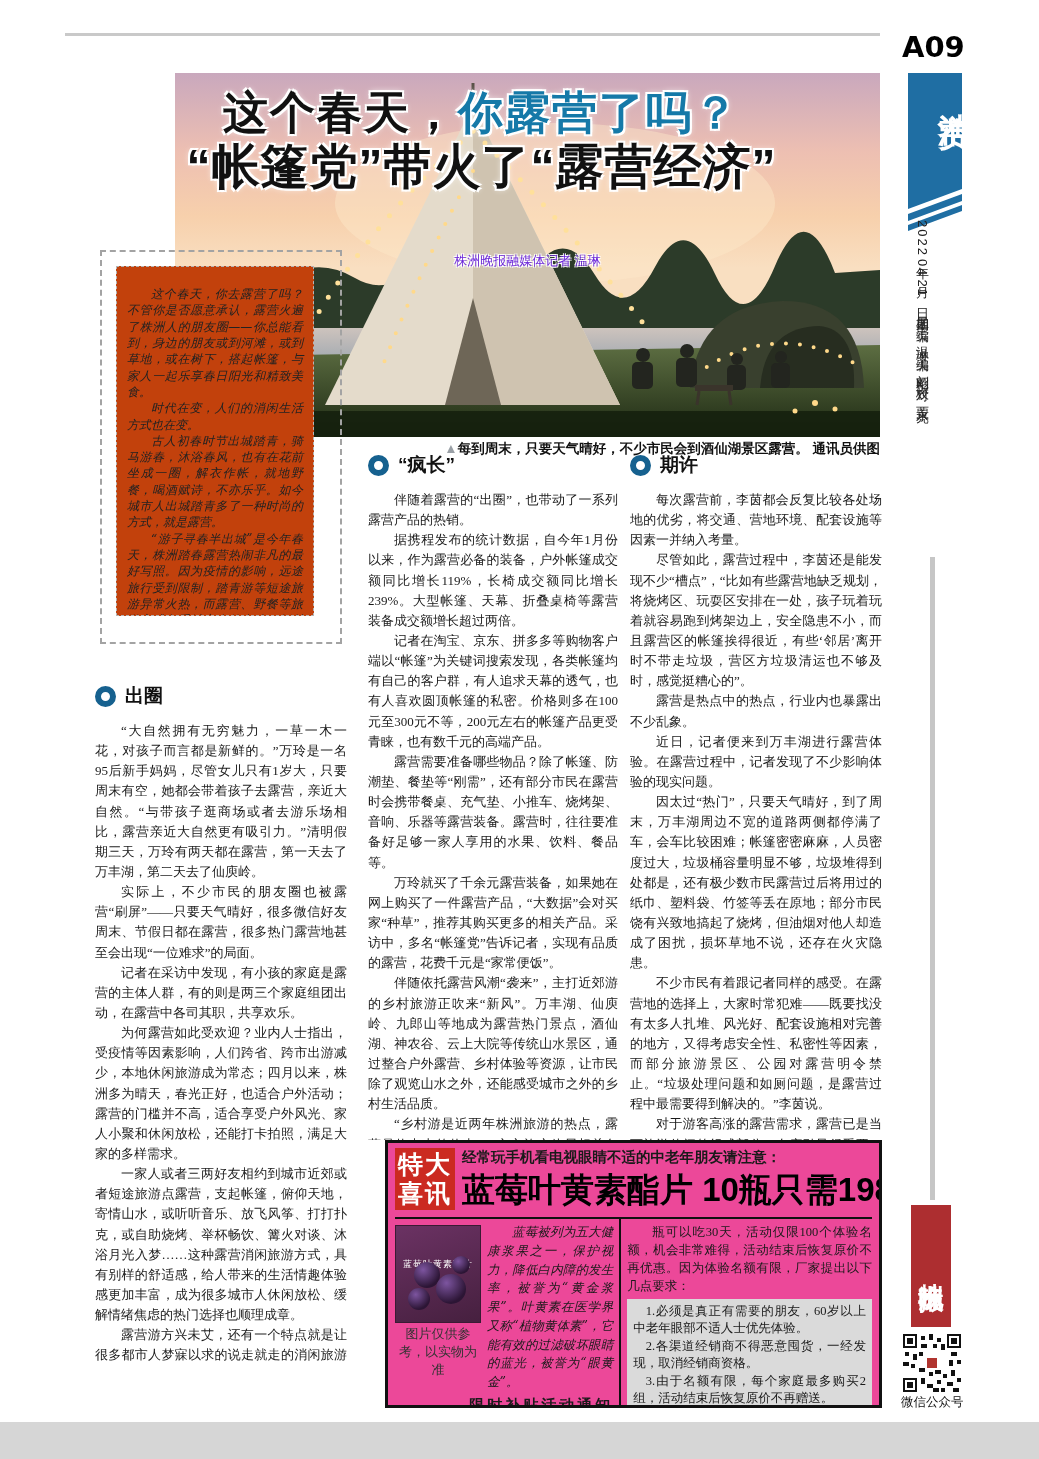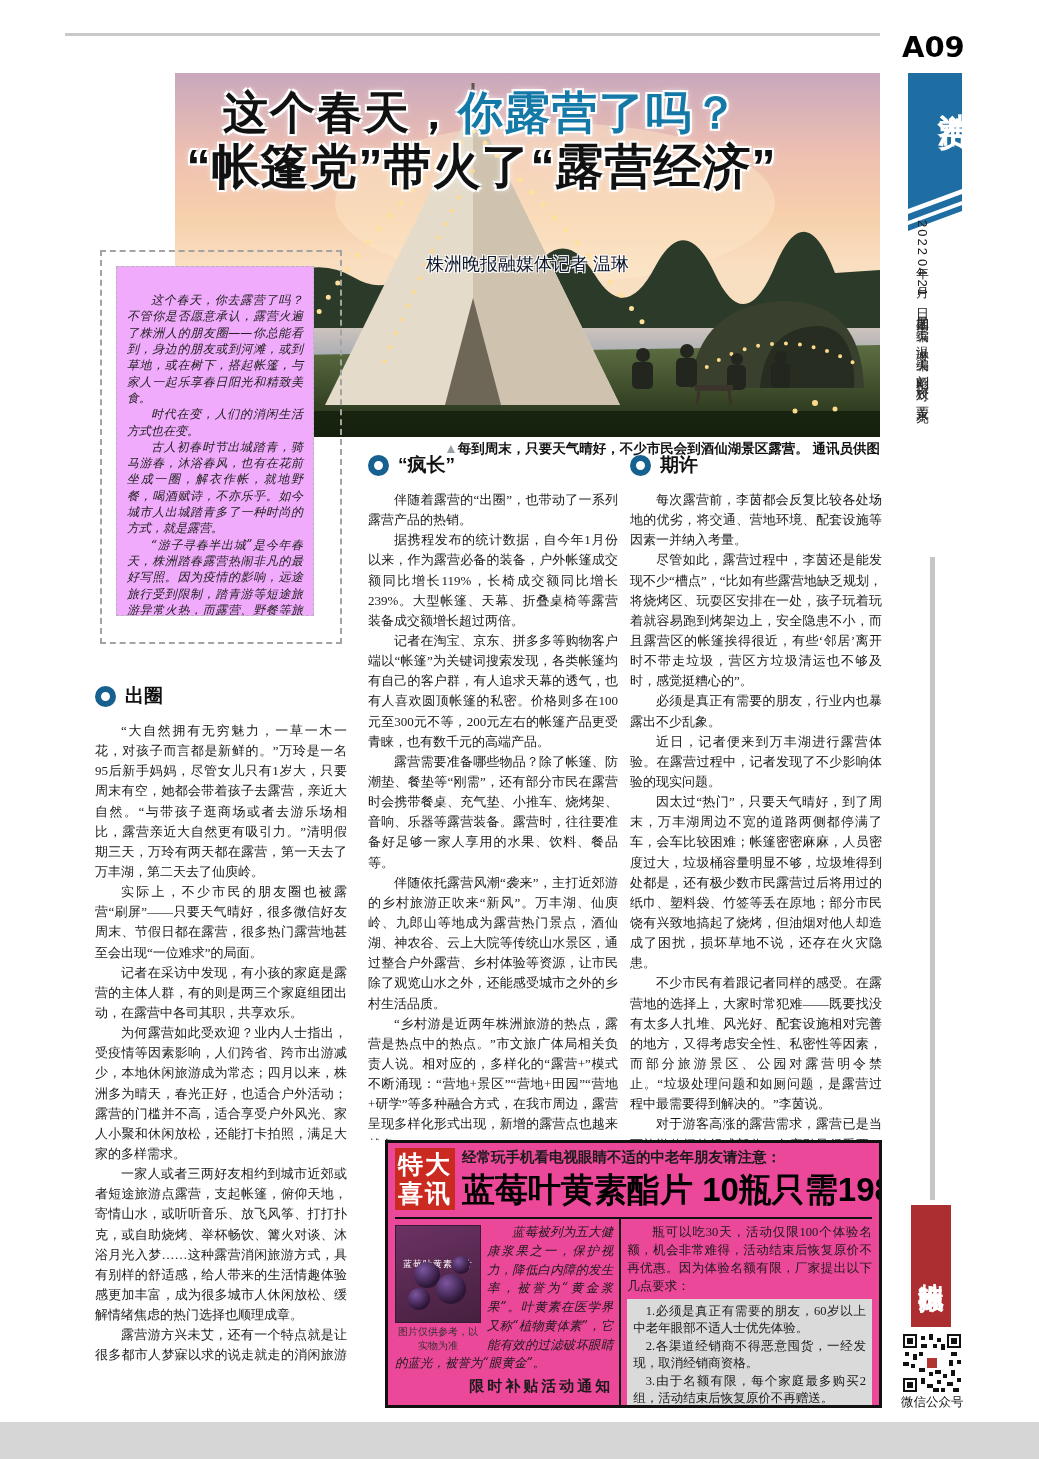--- a/index.html
+++ b/index.html
@@ -12,32 +12,32 @@
   #bottom-strip{left:0;top:1422px;width:1039px;height:37px;background:#d6d6d6;}
 
   
   #hero{left:175px;top:73px;width:705px;height:364px;overflow:hidden;}
   #headline{left:175px;top:86px;width:613px;text-align:center;
     font-family:"Liberation Sans",sans-serif;font-weight:900;line-height:1.18;
     text-shadow:-2px -2px 0 #fff,2px -2px 0 #fff,-2px 2px 0 #fff,2px 2px 0 #fff,0 0 7px #fff;}
   #headline .l1{font-size:45px;letter-spacing:2px;color:#111;}
   #headline .l1 .blue{color:#1579a8;}
   #headline .l2{font-size:48px;letter-spacing:1px;color:#111;}
-  #byline{left:175px;top:252px;width:705px;text-align:center;font-size:18px;color:#0f172a;
+  #byline{left:175px;top:252px;width:705px;text-align:center;font-size:13px;color:#6d28d9;
     font-family:"Liberation Sans",sans-serif;
     text-shadow:-1px -1px 0 #fff,1px -1px 0 #fff,-1px 1px 0 #fff,1px 1px 0 #fff;}
 
   #photo-caption{left:320px;top:440px;width:560px;text-align:right;font-size:13.5px;
     font-family:"Liberation Sans",sans-serif;font-weight:700;color:#111;}
   #photo-caption .tri{color:#9aa0a6;}
 
   
   #intro-outer{left:100px;top:250px;width:238px;height:390px;border:2px dashed #a3a3a3;}
-  #intro-inner{position:absolute;left:14px;top:14px;width:198px;height:350px;background:#f0abfc;
-    border:1px dashed #b5b5b5;padding:25px 10px;box-sizing:border-box;overflow:hidden;}
+  #intro-inner{position:absolute;left:14px;top:14px;width:198px;height:350px;background:#c2410c;
+    border:1px dashed #b5b5b5;padding:19px 10px;box-sizing:border-box;overflow:hidden;}
   #intro-inner p{margin:0;text-indent:2em;font-size:12px;line-height:1.36;text-align:justify;
     font-style:italic;font-family:"DejaVu Serif",serif;color:#222;}
 
   
   .col{overflow:hidden;}
   .sec-head{display:flex;align-items:center;gap:9px;margin:0 0 12px 0;}
   .donut{width:9px;height:9px;border:6px solid #16618f;border-radius:50%;flex:0 0 auto;}
   .sec-title{font-family:"Liberation Sans",sans-serif;font-size:19px;font-weight:600;color:#111;}
   .col p{margin:0;text-indent:2em;font-size:13px;line-height:1.55;text-align:justify;color:#1a1a1a;}
   #col-left{left:95px;top:683px;width:252px;height:682px;}
@@ -57,21 +57,21 @@
     letter-spacing:0;color:#000;white-space:nowrap;}
   #ad-cols{display:flex;border-top:2px solid #111;margin-top:4px;}
   #ad-left{width:47%;padding:4px 6px 0 0;box-sizing:border-box;}
   #ad-right{width:53%;border-left:2px solid #111;padding:4px 0 0 6px;box-sizing:border-box;}
   #ad-product{float:left;width:86px;margin:2px 6px 0 0;text-align:center;}
   #ad-product-box{width:84px;height:96px;background:linear-gradient(160deg,#6b3263,#46203f);
     border:1px solid #3a1b34;position:relative;overflow:hidden;}
   #ad-product-name{color:#fff;font-size:9px;font-family:Liberation Sans, sans-serif;
     letter-spacing:1px;margin-top:32px;}
   .berry{position:absolute;border-radius:50%;background:radial-gradient(circle at 35% 30%,#7d55a0,#2c1535 70%);}
-  #ad-product-caption{font-size:10px;color:#333;margin-top:2px;}
+  #ad-product-caption{font-size:13px;color:#333;margin-top:2px;}
   .ad-script{font-size:12.5px;line-height:1.5;font-style:italic;font-family:"DejaVu Serif",serif;
     text-align:justify;margin:0;text-indent:2em;}
   #ad-subtitle{clear:both;text-align:right;font-size:15px;font-weight:700;letter-spacing:3px;margin:4px 0 20px 0;}
   .ad-plain{font-size:12.5px;line-height:1.45;text-align:justify;margin:0;text-indent:2em;}
   #ad-rules{background:#dadada;padding:4px 6px;margin-top:3px;}
   #ad-rules p{font-size:12.5px;line-height:1.4;margin:0;text-indent:1em;text-align:justify;}
 
   
   #page-number{left:902px;top:30px;width:80px;font-family:"DejaVu Sans",sans-serif;
     font-weight:900;font-size:29px;color:#000;}
@@ -181,33 +181,34 @@
 
   <div class="abs col" id="col-mid">
     <div class="sec-head">
       <span class="donut"></span>
       <span class="sec-title">“疯长”</span>
     </div>
     <p>伴随着露营的“出圈”，也带动了一系列露营产品的热销。</p>
     <p>据携程发布的统计数据，自今年1月份以来，作为露营必备的装备，户外帐篷成交额同比增长119%，长椅成交额同比增长239%。大型帐篷、天幕、折叠桌椅等露营装备成交额增长超过两倍。</p>
     <p>记者在淘宝、京东、拼多多等购物客户端以“帐篷”为关键词搜索发现，各类帐篷均有自己的客户群，有人追求天幕的透气，也有人喜欢圆顶帐篷的私密。价格则多在100元至300元不等，200元左右的帐篷产品更受青睐，也有数千元的高端产品。</p>
     <p>露营需要准备哪些物品？除了帐篷、防潮垫、餐垫等“刚需”，还有部分市民在露营时会携带餐桌、充气垫、小推车、烧烤架、音响、乐器等露营装备。露营时，往往要准备好足够一家人享用的水果、饮料、餐品等。</p>
+    <p>万玲就买了千余元露营装备，如果她在网上购买了一件露营产品，“大数据”会对买家“种草”，推荐其购买更多的相关产品。采访中，多名“帐篷党”告诉记者，实现有品质的露营，花费千元是“家常便饭”。</p>
     <p>伴随依托露营风潮“袭来”，主打近郊游的乡村旅游正吹来“新风”。万丰湖、仙庾岭、九郎山等地成为露营热门景点，酒仙湖、神农谷、云上大院等传统山水景区，通过整合户外露营、乡村体验等资源，让市民除了观览山水之外，还能感受城市之外的乡村生活品质。</p>
     <p>“乡村游是近两年株洲旅游的热点，露营是热点中的热点。”市文旅广体局相关负责人说。相对应的，多样化的“露营+”模式不断涌现：“营地+景区”“营地+田园”“营地+研学”等多种融合方式，在我市周边，露营呈现多样化形式出现，新增的露营点也越来越多。</p>
 
   </div>
 
   <div class="abs col" id="col-right">
     <div class="sec-head">
       <span class="donut"></span>
       <span class="sec-title">期许</span>
     </div>
     <p>每次露营前，李茵都会反复比较各处场地的优劣，将交通、营地环境、配套设施等因素一并纳入考量。</p>
     <p>尽管如此，露营过程中，李茵还是能发现不少“槽点”，“比如有些露营地缺乏规划，将烧烤区、玩耍区安排在一处，孩子玩着玩着就容易跑到烤架边上，安全隐患不小，而且露营区的帐篷挨得很近，有些‘邻居’离开时不带走垃圾，营区方垃圾清运也不够及时，感觉挺糟心的”。</p>
-    <p>必须是真正有需要的朋友，行业内也暴露出不少乱象。</p>
+    <p>露营是热点中的热点，行业内也暴露出不少乱象。</p>
     <p>近日，记者便来到万丰湖进行露营体验。在露营过程中，记者发现了不少影响体验的现实问题。</p>
     <p>因太过“热门”，只要天气晴好，到了周末，万丰湖周边不宽的道路两侧都停满了车，会车比较困难；帐篷密密麻麻，人员密度过大，垃圾桶容量明显不够，垃圾堆得到处都是，还有极少数市民露营过后将用过的纸巾、塑料袋、竹签等丢在原地；部分市民饶有兴致地搞起了烧烤，但油烟对他人却造成了困扰，损坏草地不说，还存在火灾隐患。</p>
     <p>不少市民有着跟记者同样的感受。在露营地的选择上，大家时常犯难——既要找没有太多人扎堆、风光好、配套设施相对完善的地方，又得考虑安全性、私密性等因素，而部分旅游景区、公园对露营明令禁止。“垃圾处理问题和如厕问题，是露营过程中最需要得到解决的。”李茵说。</p>
     <p>对于游客高涨的露营需求，露营已是当下旅游休闲的组成部分，有序引导很重要。不少旅游业内人士建议政府及时出台相应的规范性文件，引导有条件的户外空间增设专门的露营区域，鼓励相关企业提供更为丰富的露营产品，并加强普及‘无痕山野’理念”。</p>
 
   </div>
 
   <div class="abs" id="ad">
     <div id="ad-head">
       <div id="ad-badge">

